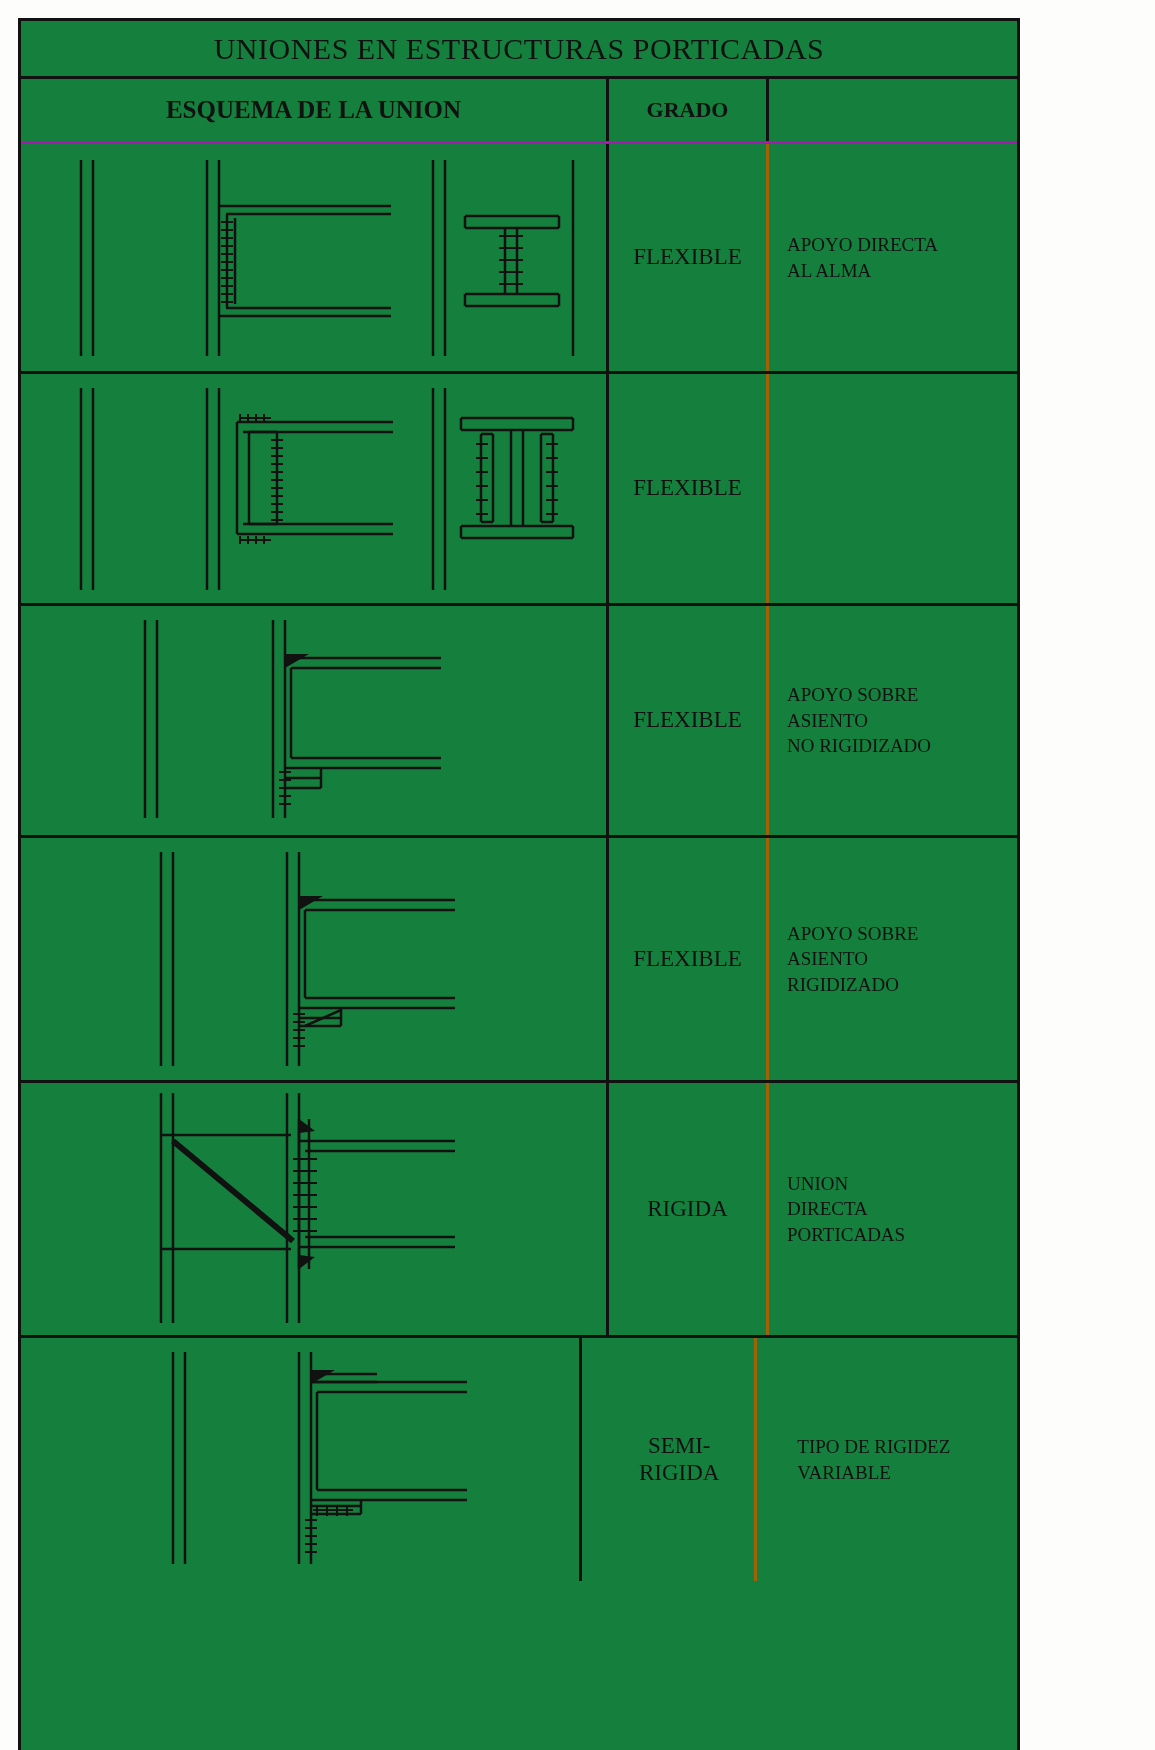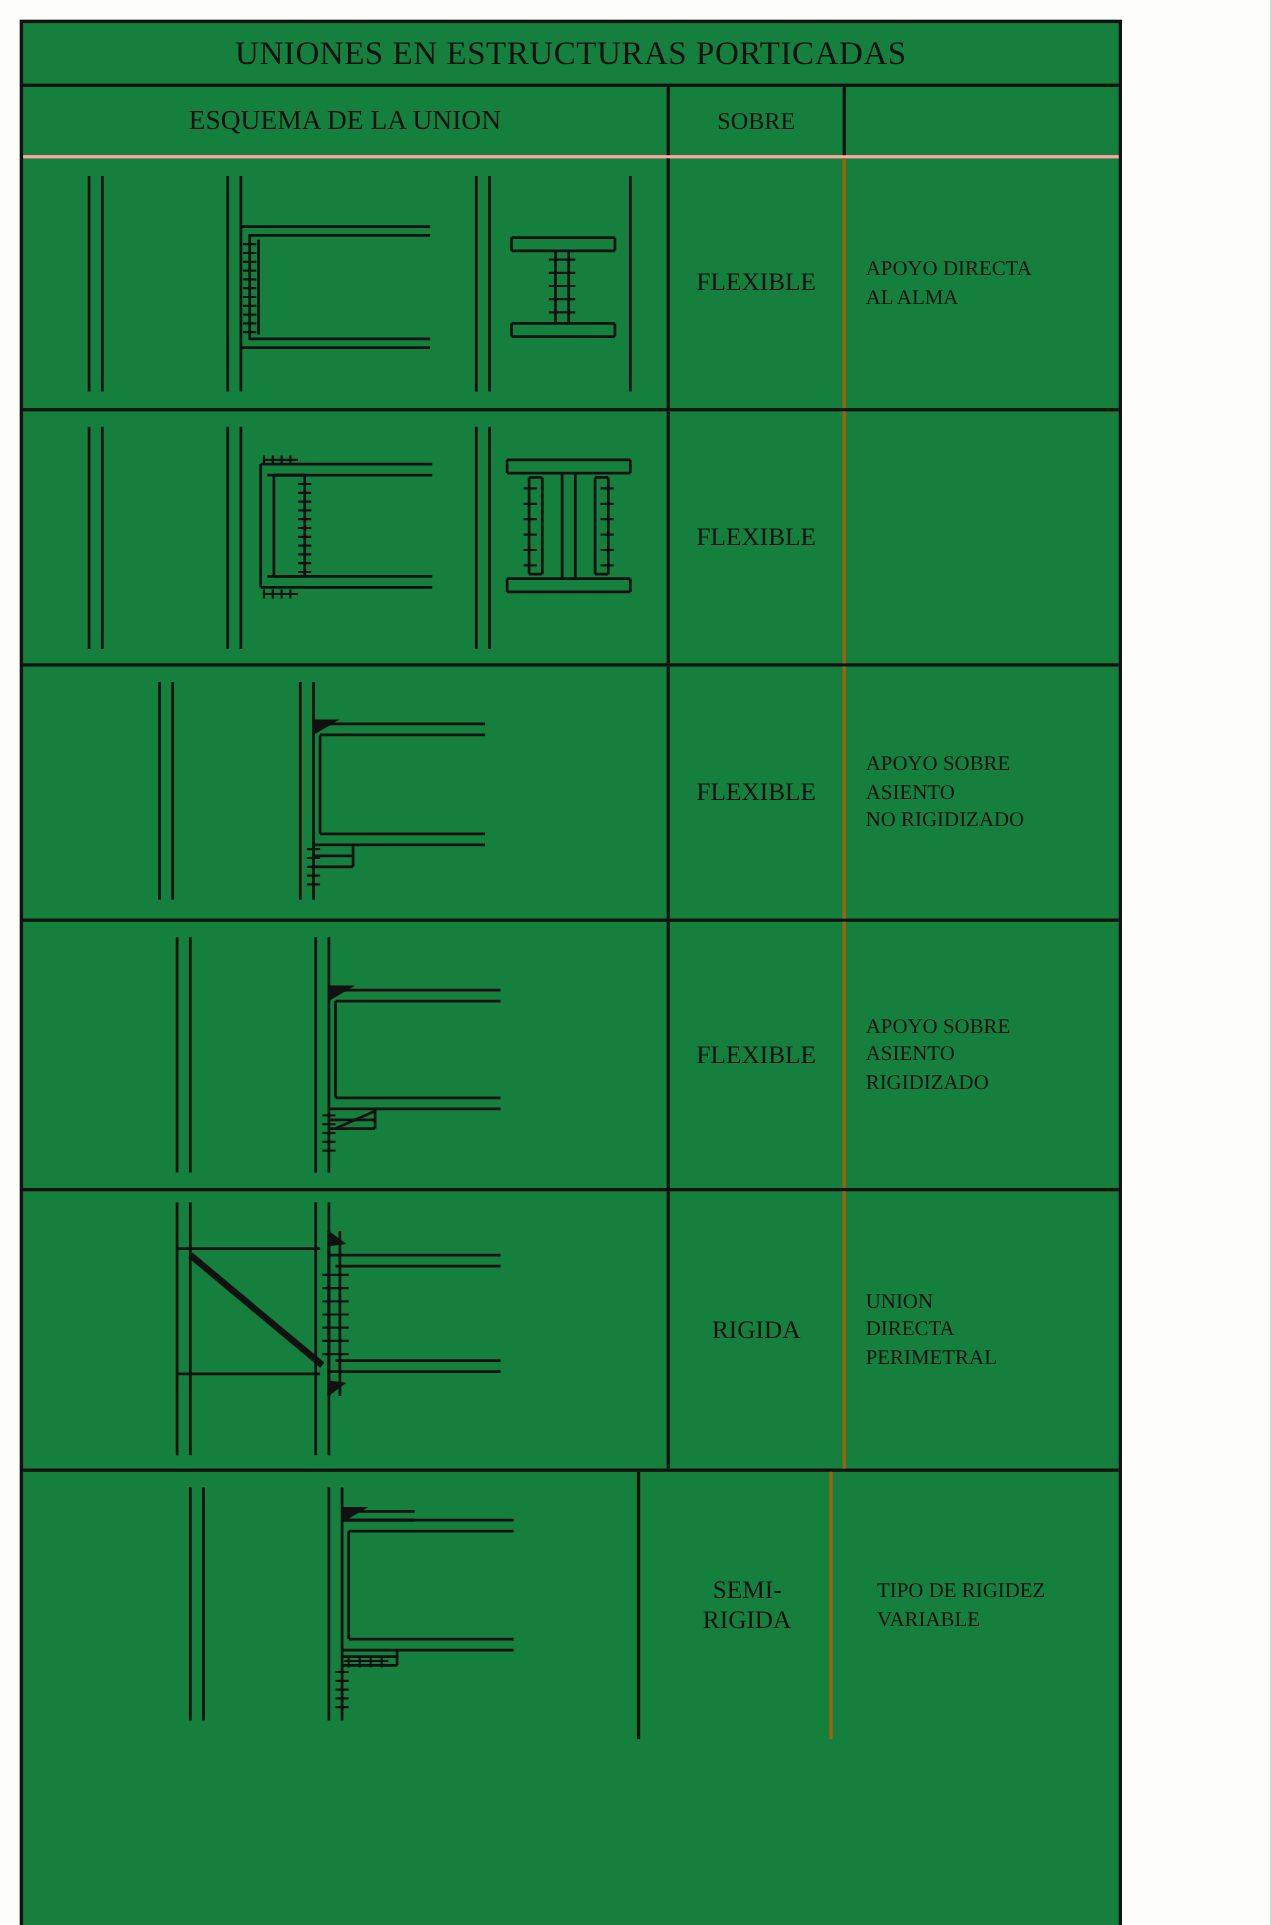--- a/index.html
+++ b/index.html
@@ -39,22 +39,23 @@
     align-items: center;
     justify-content: center;
   }
   .title-row .title {
     font-size: 30px;
     letter-spacing: 0.5px;
     font-family: "Liberation Serif", serif;
   }
   .head-row {
     height: 62px;
-    border-bottom: 3px solid #fca5a5;
-    display: flex;
+    border-bottom: 3px solid #a21caf;
+    display: flex;
+    font-weight: bold;
   }
   .col-scheme { width: 588px; border-right: 3px solid #111; box-sizing: border-box; }
   .col-type { width: 160px; border-right: 3px solid #111; box-sizing: border-box; }
   .col-name { width: 248px; box-sizing: border-box; }
 
   .head-row .cell {
     display: flex;
     align-items: center;
     justify-content: center;
     height: 100%;
@@ -112,21 +113,21 @@
 
     <div class="title-row">
       <div class="title">UNIONES EN ESTRUCTURAS PORTICADAS</div>
     </div>
 
     <div class="head-row">
       <div class="col-scheme cell">
         <span class="head-scheme-label">ESQUEMA DE LA UNION</span>
       </div>
       <div class="col-type cell">
-        <span class="head-type-label">SOBRE</span>
+        <span class="head-type-label">GRADO</span>
       </div>
     </div>
 
     <div class="data-row" style="height:230px;">
       <div class="cell-scheme">
         <svg width="588" height="227" viewBox="0 0 588 227">
           <g stroke="#111" fill="none" stroke-width="2.5">
 
             <line x1="60" y1="16" x2="60" y2="212"></line>
             <line x1="72" y1="16" x2="72" y2="212"></line>
@@ -402,21 +403,21 @@
             <polygon points="278,186 294,174 278,172"></polygon>
           </g>
         </svg>
       </div>
       <div class="cell-type">
         <span class="tp">RIGIDA</span>
       </div>
       <div class="cell-name">
         <span class="nm">UNION
 DIRECTA
-PERIMETRAL</span>
+PORTICADAS</span>
       </div>
     </div>
 
     <div class="data-row" style="height:243px;gap:22px;">
       <div class="cell-scheme">
         <svg width="588" height="240" viewBox="0 0 588 240">
           <g stroke="#111" fill="none" stroke-width="2.5">
             <line x1="152" y1="14" x2="152" y2="226"></line>
             <line x1="164" y1="14" x2="164" y2="226"></line>
             <line x1="278" y1="14" x2="278" y2="226"></line>

